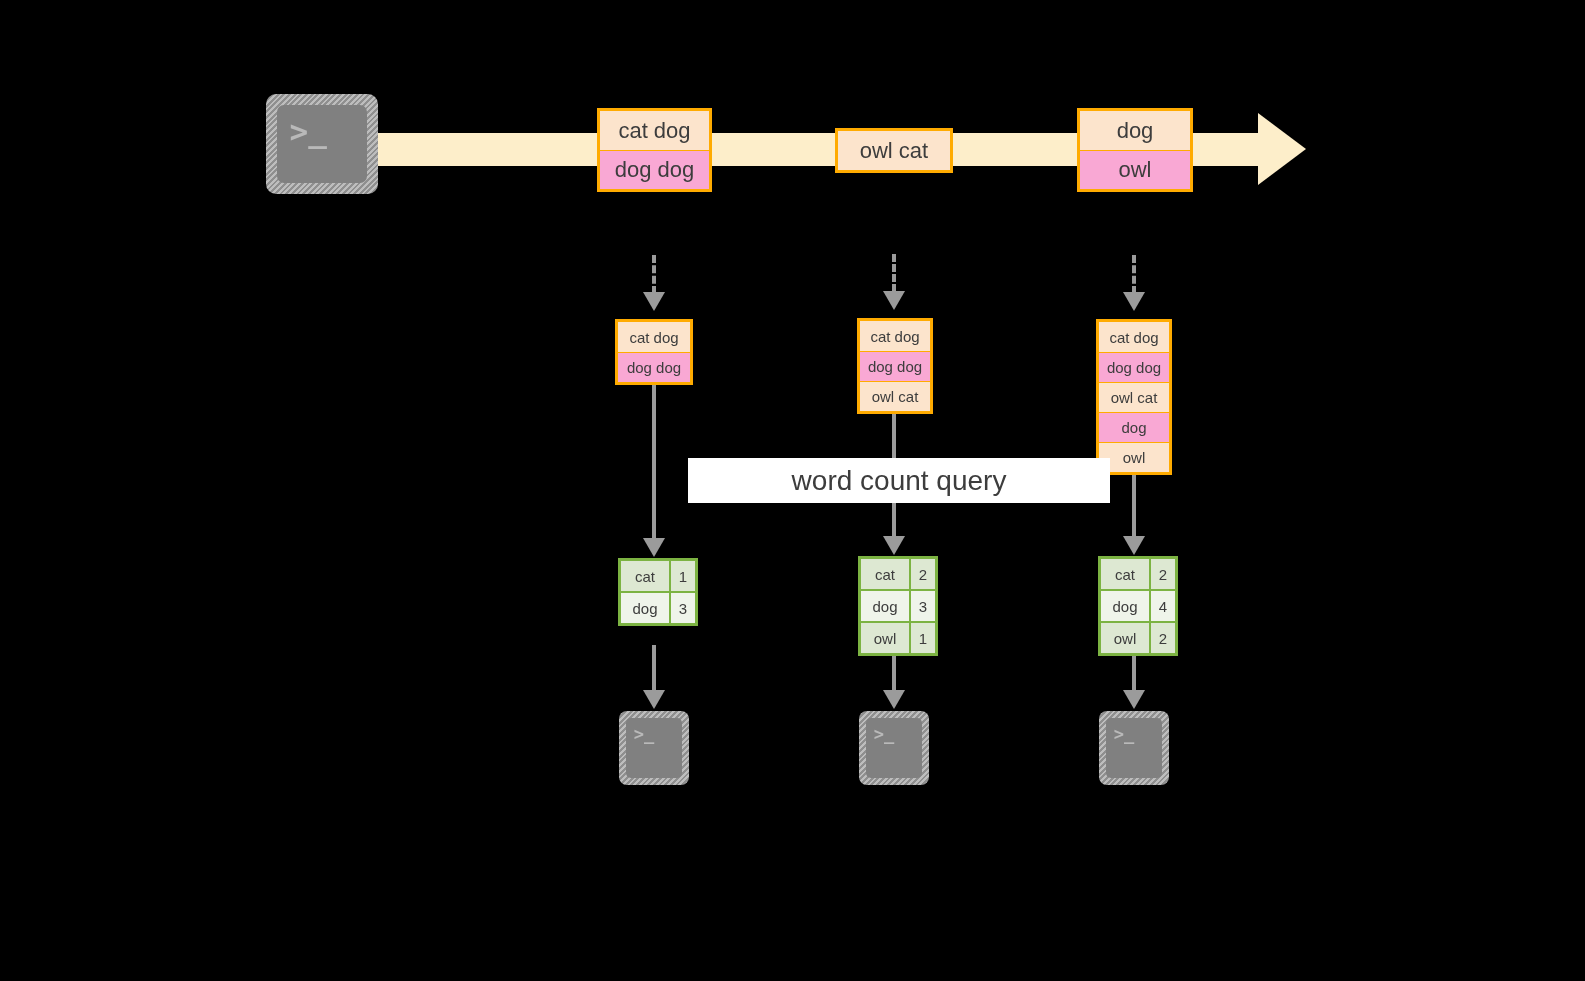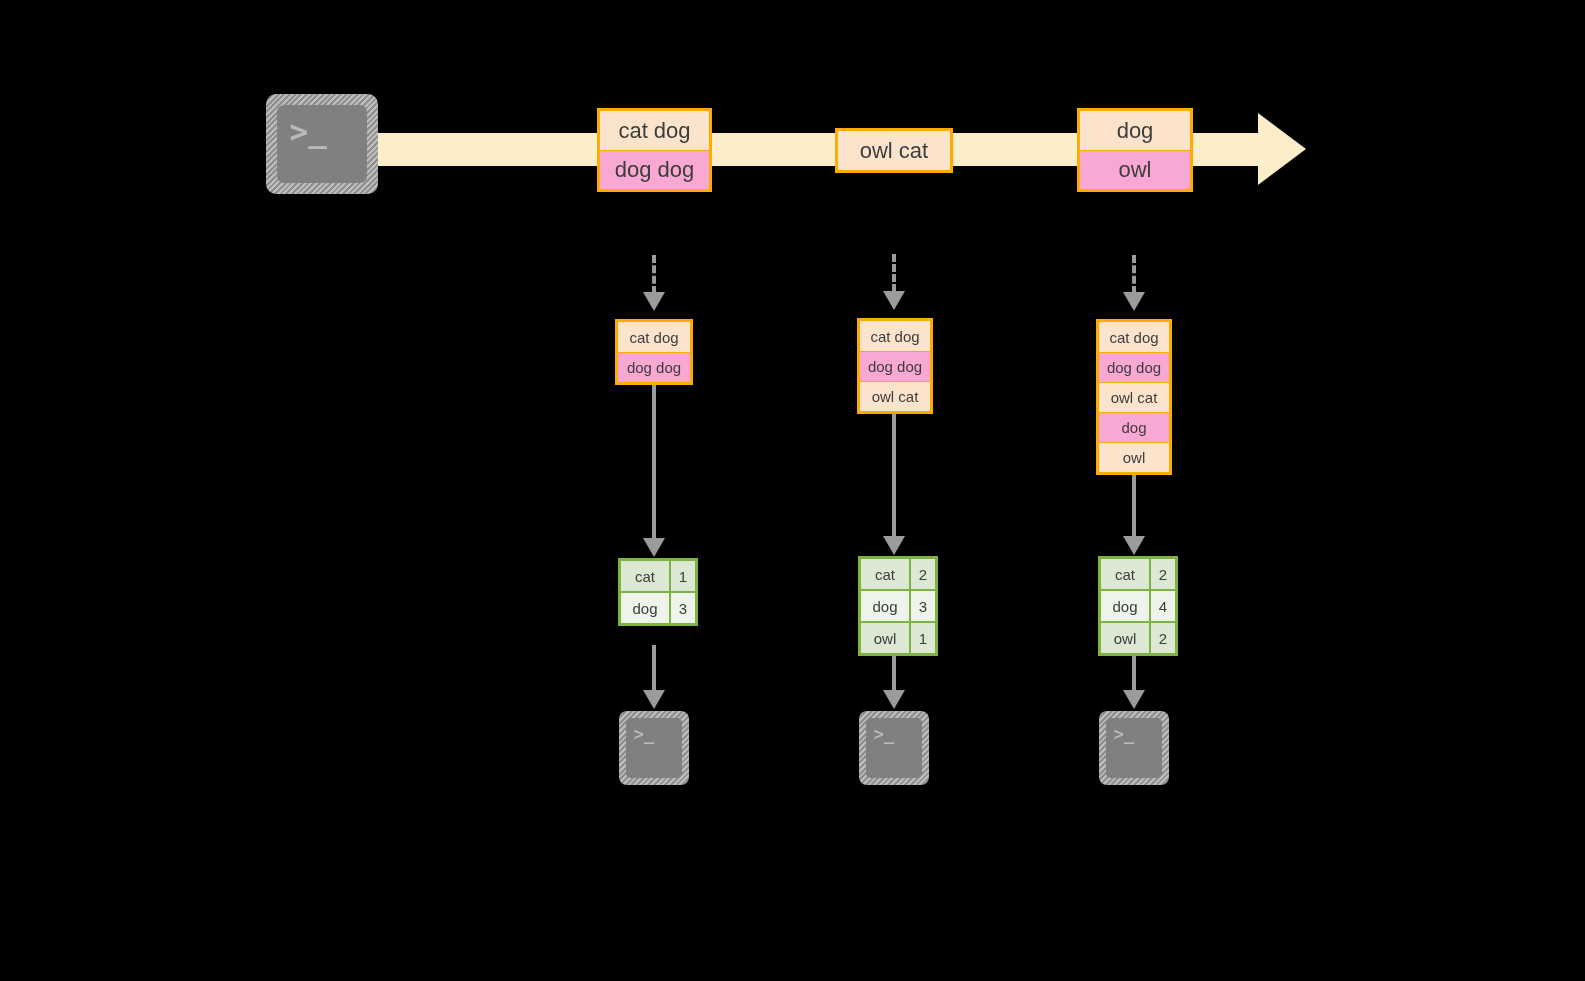--- a/index.html
+++ b/index.html
@@ -242,20 +242,23 @@
 
   <div class="aline" style="left:652px; top:383px; height:170px;"></div>
   <div class="ahead" style="left:643px; top:538px;"></div>
 
   <div class="aline" style="left:892px; top:412px; height:139px;"></div>
   <div class="ahead" style="left:883px; top:536px;"></div>
 
   <div class="aline" style="left:1132px; top:473px; height:78px;"></div>
   <div class="ahead" style="left:1123px; top:536px;"></div>
 
+  <div class="querylabel">
+    <span>word count query</span>
+  </div>
 
   <div class="res r1">
     <div class="row">
       <div class="k">cat</div>
       <div class="v">1</div>
     </div>
     <div class="row alt">
       <div class="k">dog</div>
       <div class="v">3</div>
     </div>

